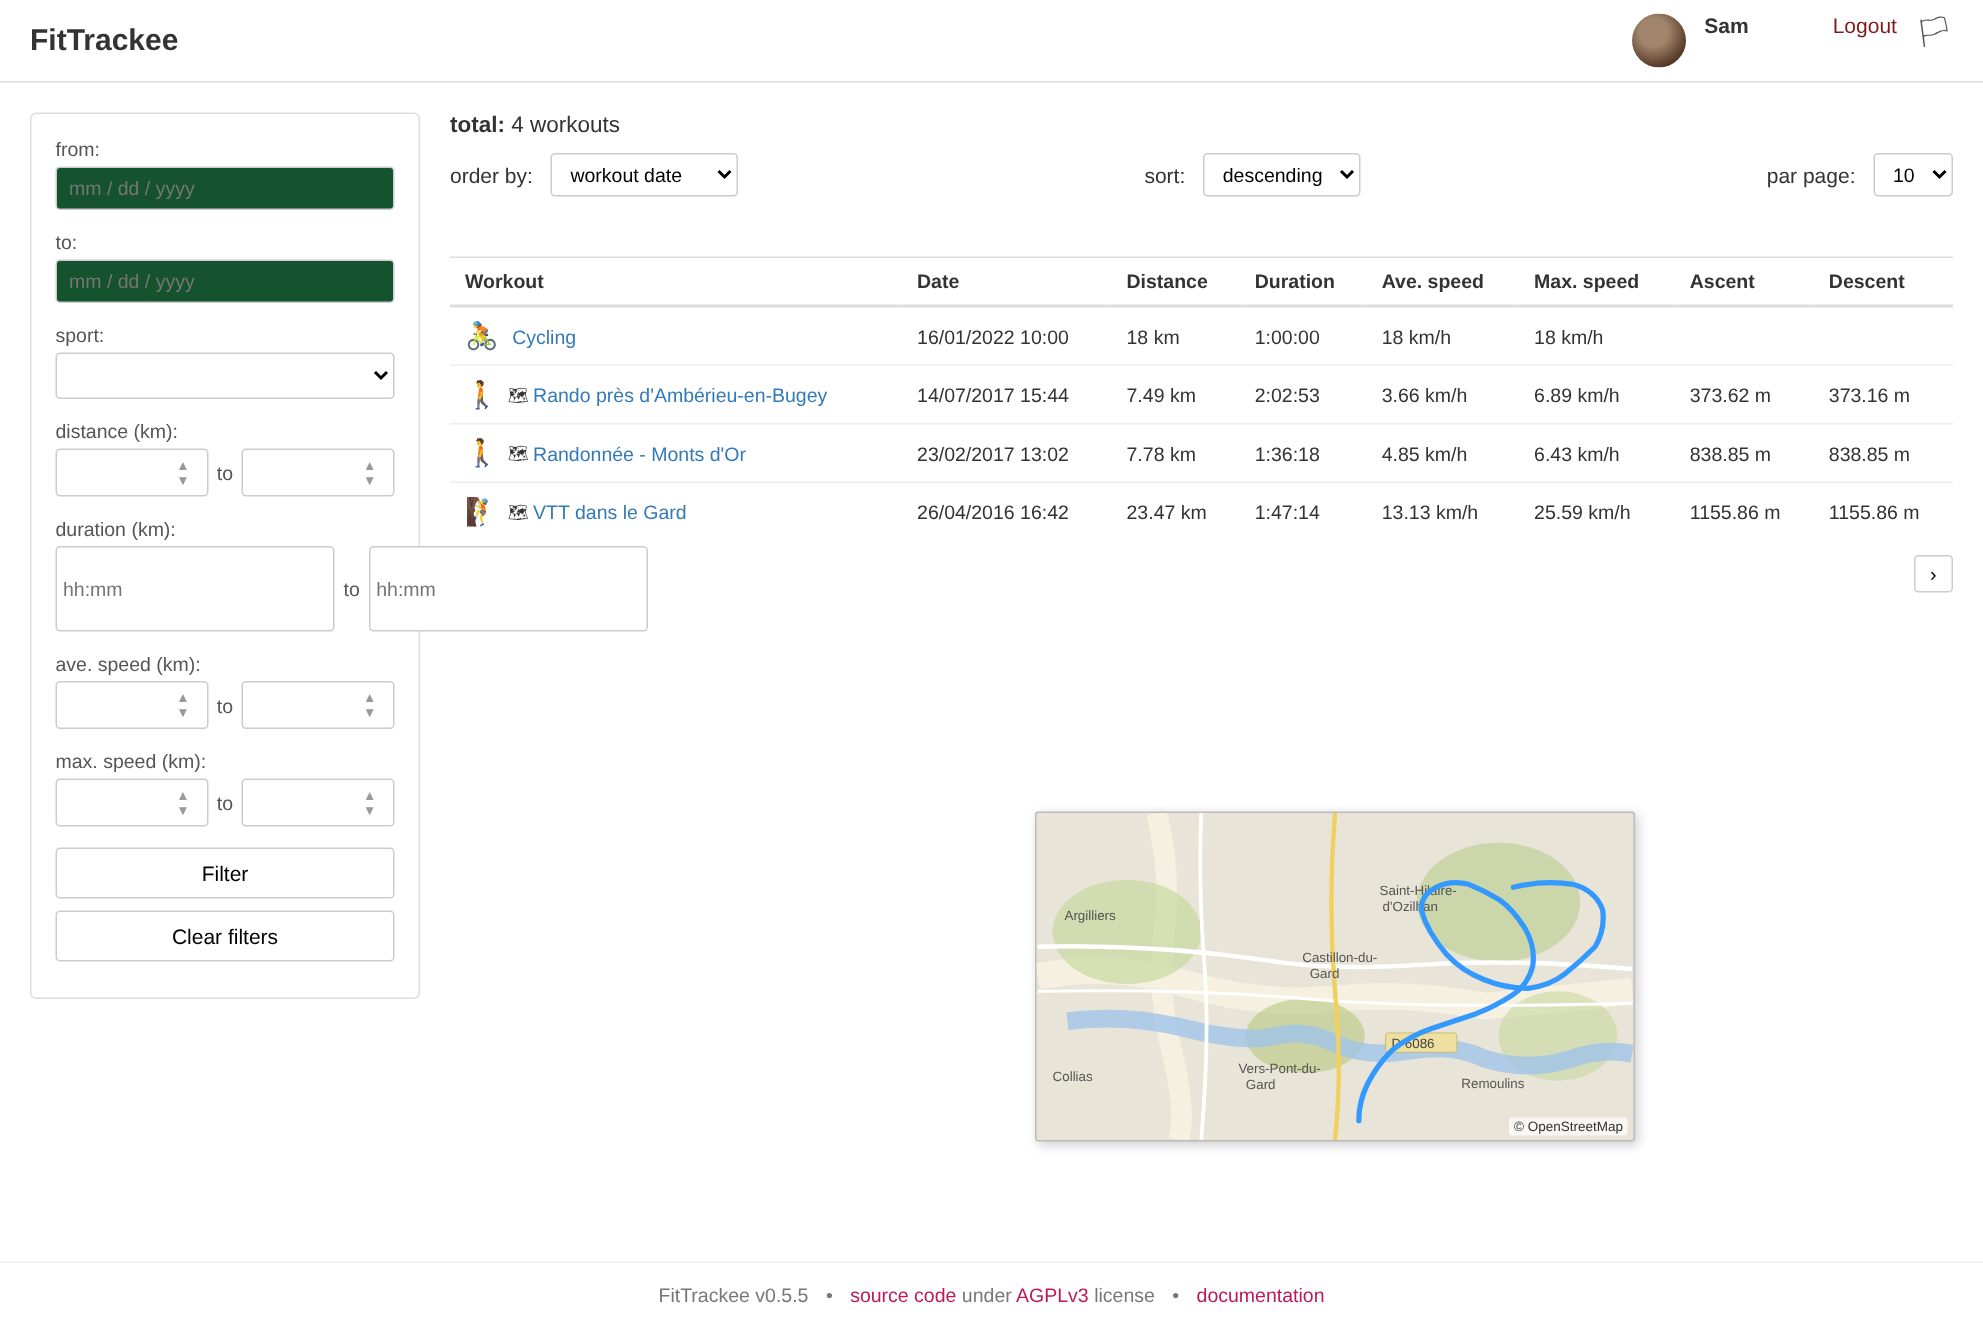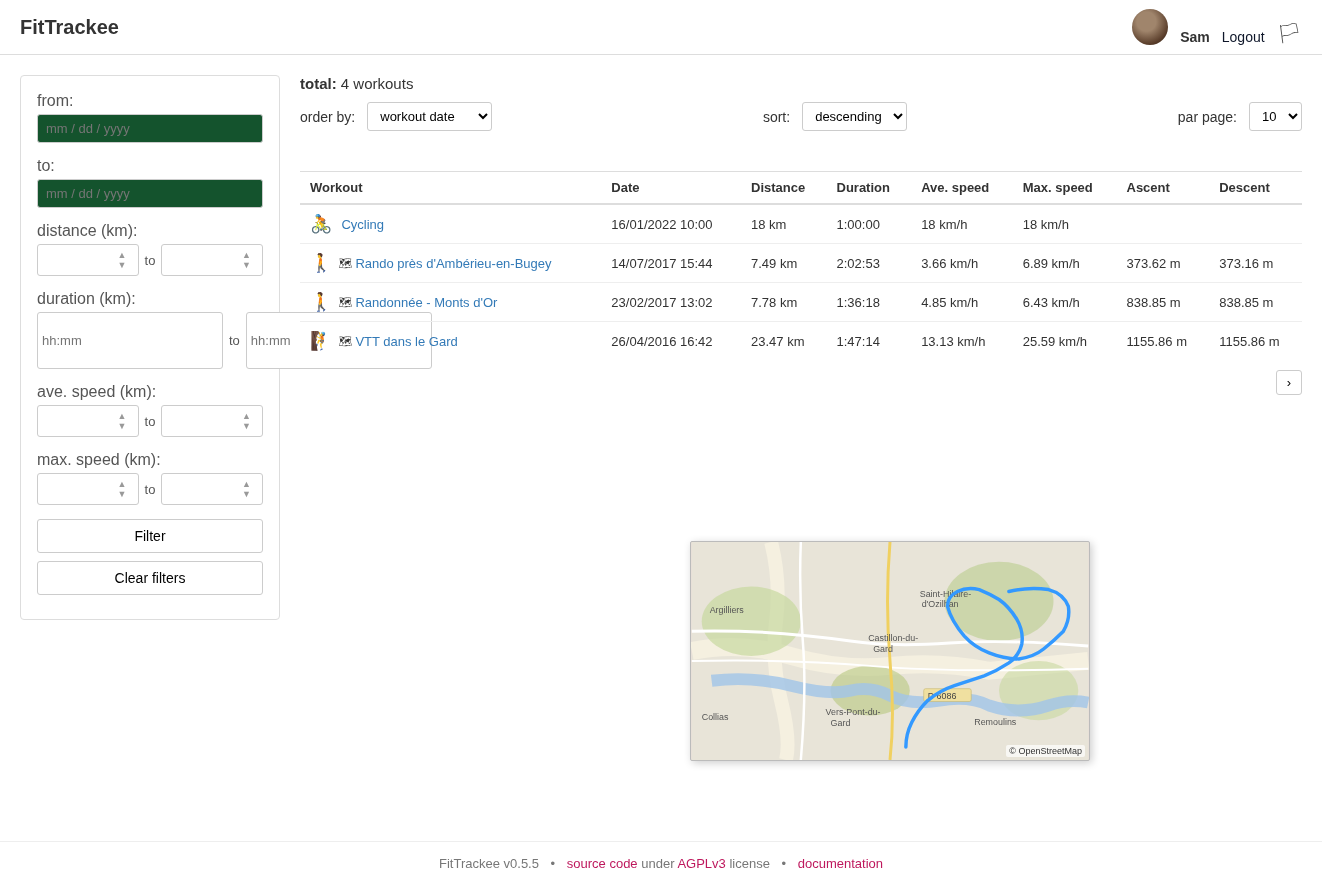--- a/index.html
+++ b/index.html
@@ -7,41 +7,41 @@
 
     
     .navbar {
       display: flex; align-items: center; padding: 0 20px; height: 55px;
       border-bottom: 1px solid #ddd; background: #fff;
     }
     .navbar-brand { font-size: 20px; font-weight: bold; color: #333; margin-right: 30px; }
     .navbar-nav { display: flex; gap: 20px; flex: 1; }
     .nav-link { color: #555; text-decoration: none; font-size: 15px; }
     .nav-link.active { font-weight: bold; color: #000; }
-    .navbar-right { display: flex; align-items: flex-end; gap: 12px; margin-left: auto; }
+    .navbar-right { display: flex; align-items: flex-start; gap: 12px; margin-left: auto; }
     .avatar { width: 36px; height: 36px; border-radius: 50%; background: #888; overflow: hidden; }
     .avatar-img {
       width: 100%; height: 100%;
       background: radial-gradient(circle at 40% 35%, #a0856c 30%, #5a3e2b 70%, #2a1a0e 100%);
     }
     .nav-user { font-weight: bold; }
-    .nav-logout { color: #0f172a; text-decoration: none; }
+    .nav-logout { color: #7f1d1d; text-decoration: none; margin-left: 44px; }
     .nav-icon { font-size: 20px; color: #555; }
 
     
     .main-layout { display: flex; padding: 20px; gap: 20px; min-height: calc(100vh - 55px - 50px); }
 
     
     .sidebar {
       width: 260px; flex-shrink: 0;
       border: 1px solid #ddd; border-radius: 4px;
       padding: 16px; background: #fff;
       align-self: flex-start;
     }
-    .filter-label { font-size: 16px; color: #555; margin-bottom: 4px; display: block; }
+    .filter-label { font-size: 13px; color: #555; margin-bottom: 4px; display: block; }
     .filter-group { margin-bottom: 14px; }
     .filter-input {
       width: 100%; border: 1px solid #ccc; border-radius: 3px;
       padding: 6px 8px; font-size: 13px; color: #999; background: #14532d;
     }
     .filter-row { display: flex; align-items: center; gap: 6px; }
     .filter-row-input {
       flex: 1; border: 1px solid #ccc; border-radius: 3px;
       padding: 20px 4px; font-size: 13px; color: #555;
     }
@@ -143,20 +143,29 @@
     <div class="filter-group">
       <label class="filter-label">from:</label>
       <input type="text" class="filter-input" placeholder="mm / dd / yyyy" style="">
     </div>
 
     <div class="filter-group">
       <label class="filter-label">to:</label>
       <input type="text" class="filter-input" placeholder="mm / dd / yyyy" style="">
     </div>
 
+    <div class="filter-group">
+      <label class="filter-label">sport:</label>
+      <select class="filter-select">
+        <option></option>
+        <option>Cycling</option>
+        <option>Hiking</option>
+        <option>MTB</option>
+      </select>
+    </div>
 
     <div class="filter-group">
       <label class="filter-label">distance (km):</label>
       <div class="filter-row">
         <div class="filter-row-input-spin">
           <input type="number" class="spin-input" style="">
           <div class="spin-arrows">▲<br>▼</div>
         </div>
         <span class="to-label">to</span>
         <div class="filter-row-input-spin">

